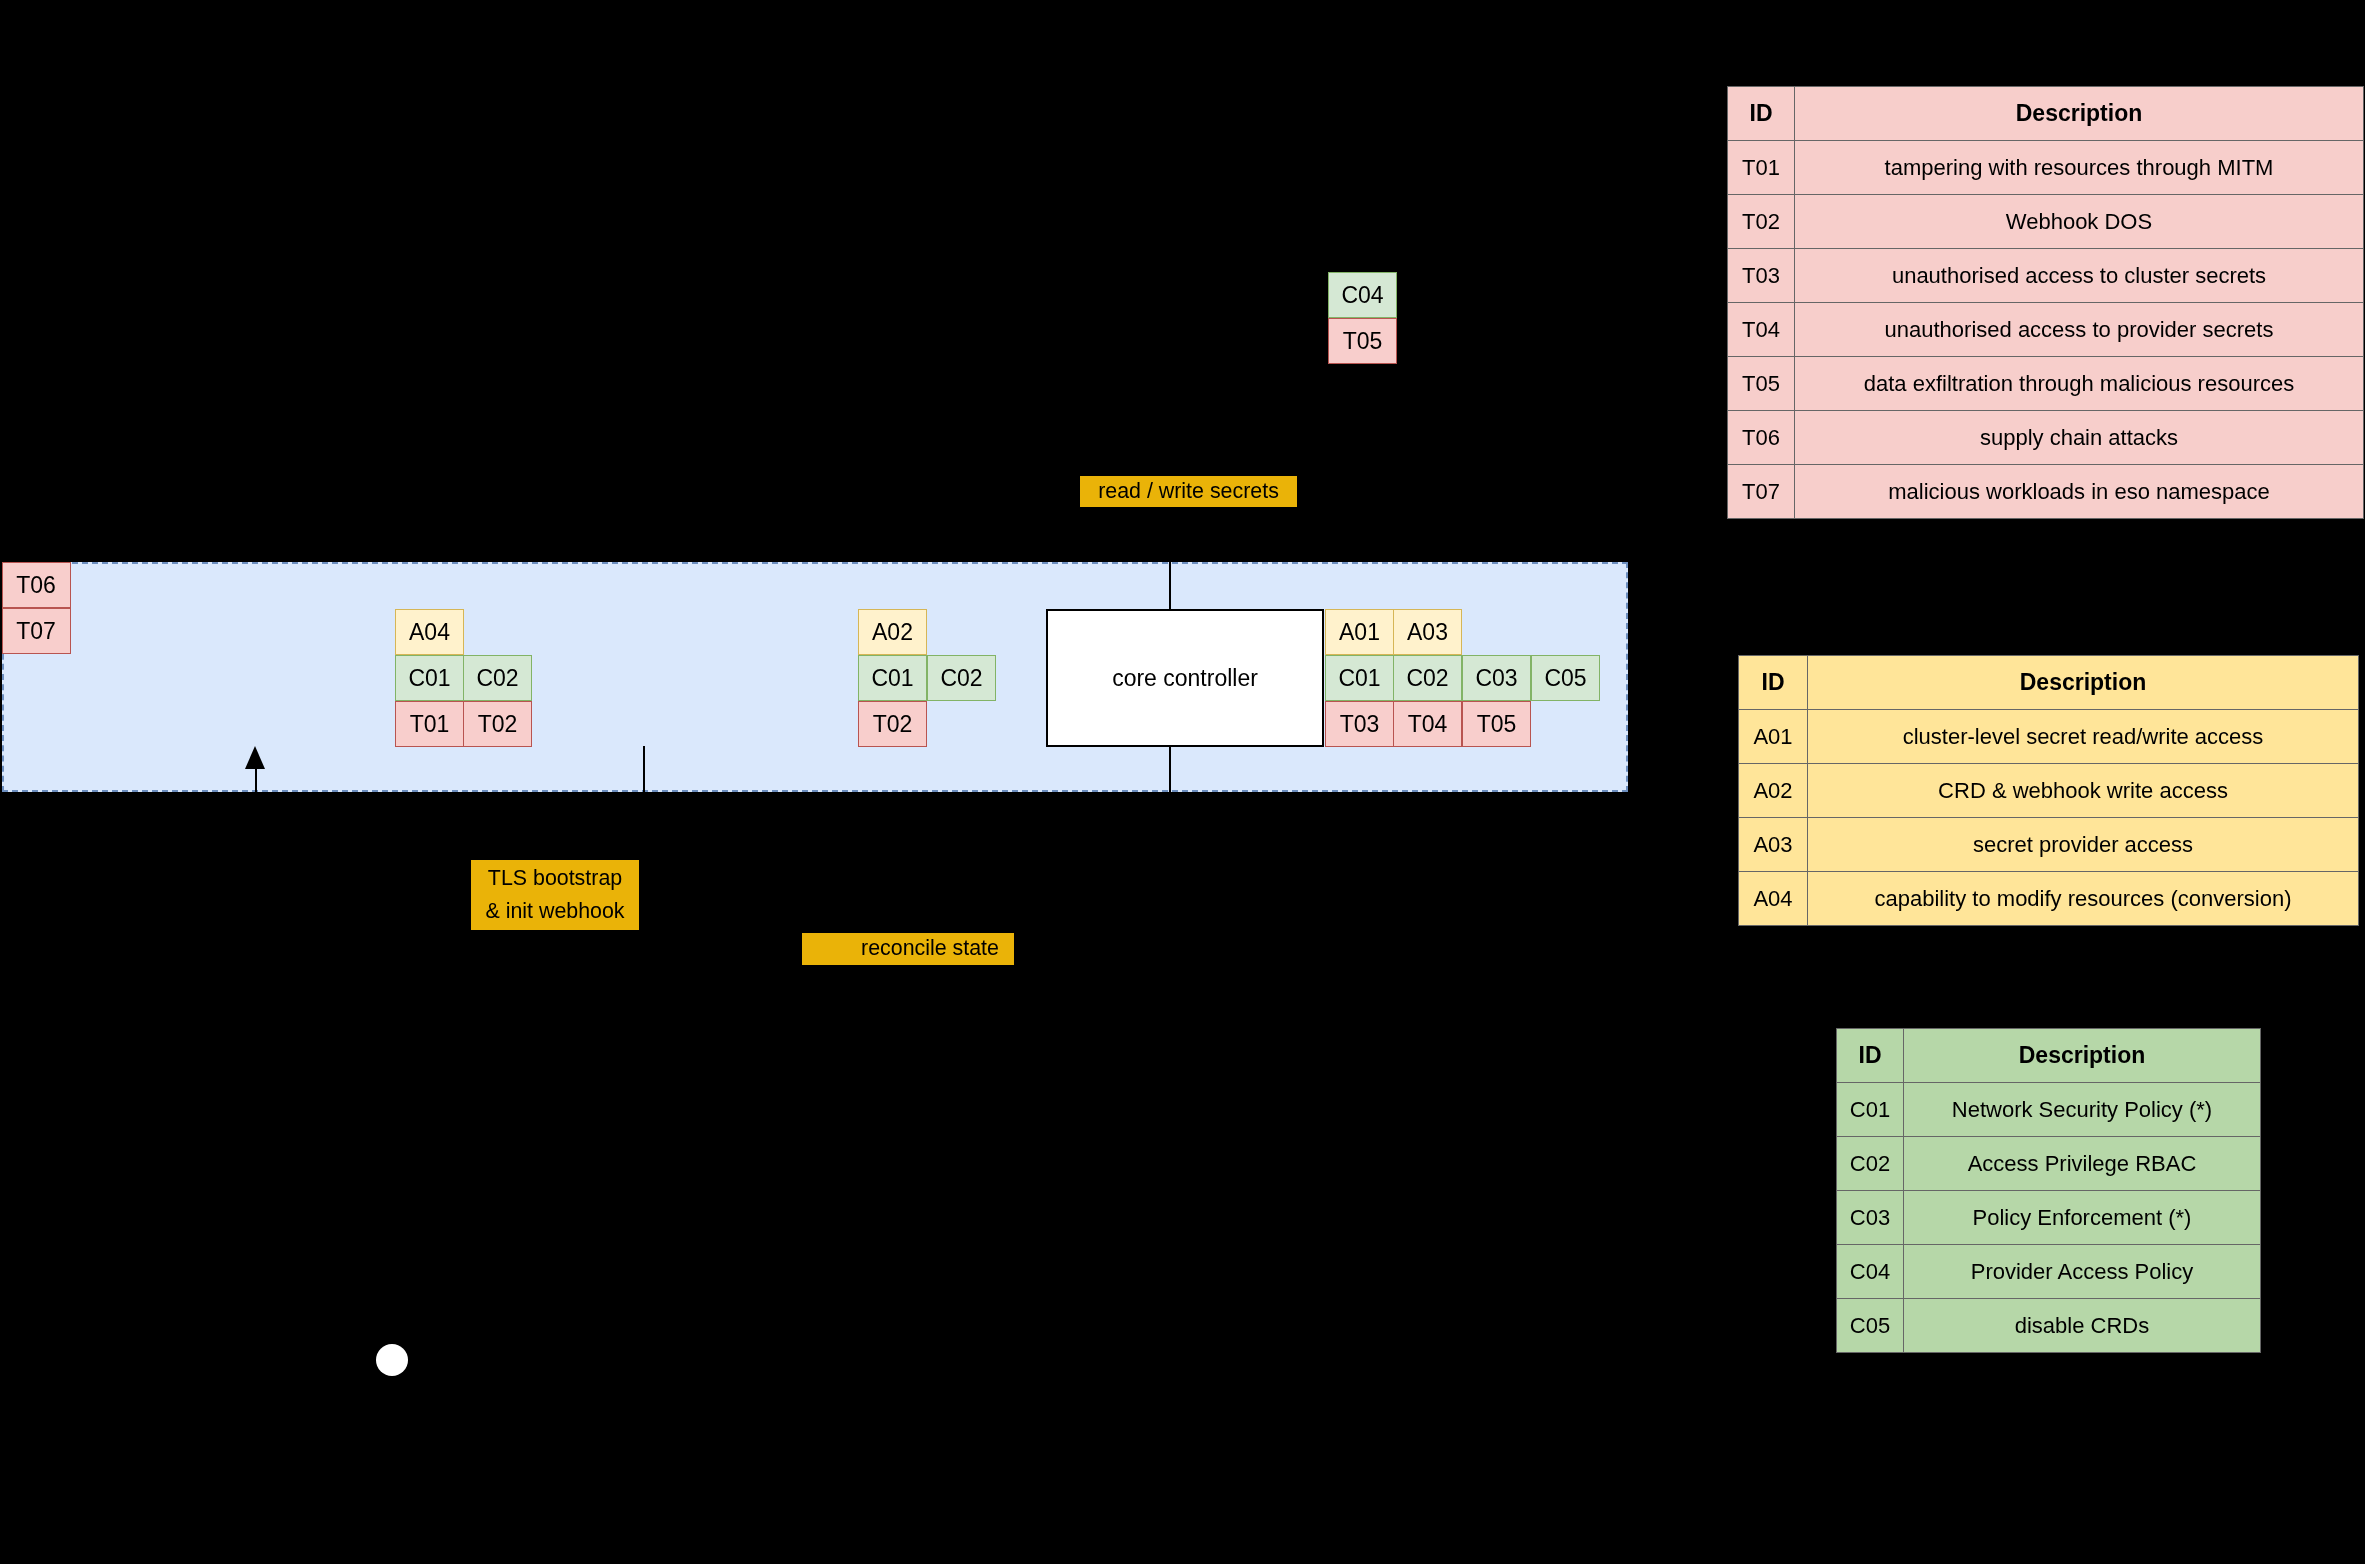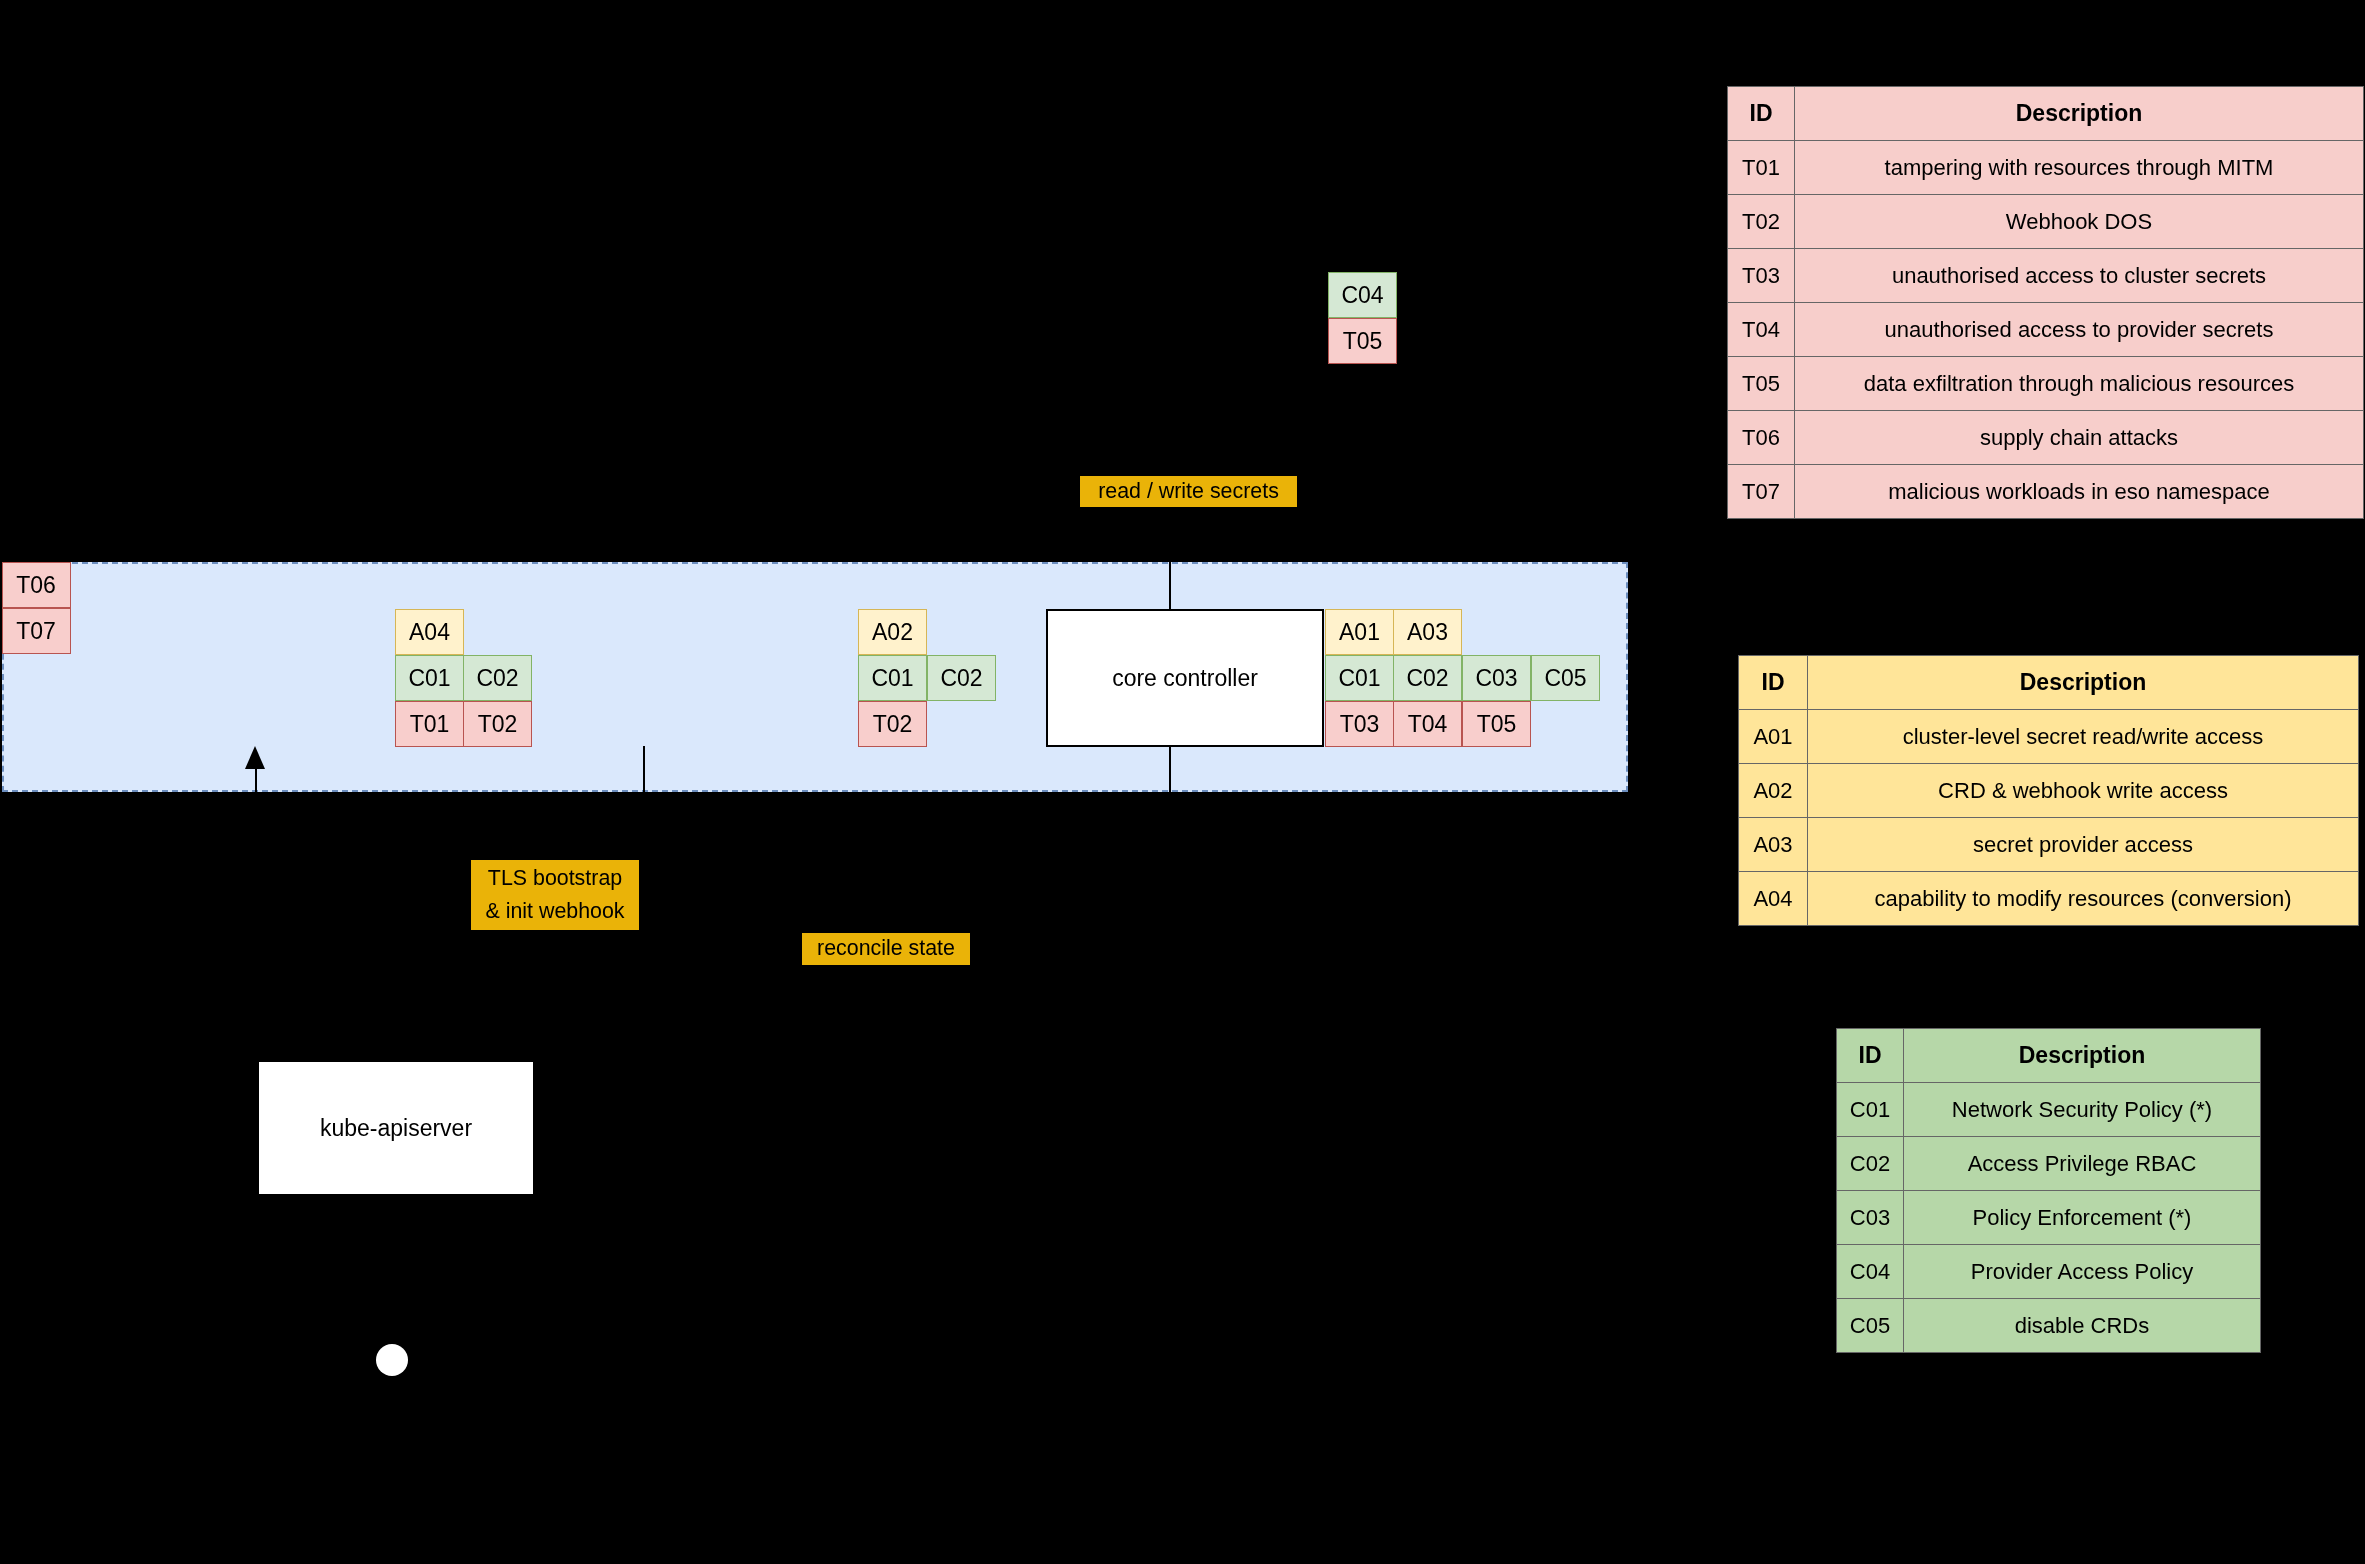--- a/index.html
+++ b/index.html
@@ -58,23 +58,20 @@
   <div class="group" style="left:1.5px;top:562px;width:1626px;height:230px;"></div>
 
   <div class="line" style="left:1169px;top:364px;width:2.3px;height:245px;"></div>
   <div class="line" style="left:1169px;top:746px;width:2.3px;height:153px;"></div>
   <div class="line" style="left:643px;top:746px;width:2.3px;height:153px;"></div>
   <div class="line" style="left:255px;top:768px;width:2.3px;height:132px;"></div>
   <div class="arrowhead" style="left:245px;top:746px;"></div>
 
   <div class="node" style="left:1046px;top:609px;width:278px;height:138px;">
     <span>core controller</span>
-  </div>
-  <div class="node" style="left:257px;top:1060px;width:278px;height:136px;">
-    <span>kube-apiserver</span>
   </div>
 
   <div class="tag tag-c" style="left:1328px;top:272px;">C04</div>
   <div class="tag tag-t" style="left:1328px;top:318px;">T05</div>
 
   <div class="tag tag-t" style="left:1.5px;top:562px;">T06</div>
   <div class="tag tag-t" style="left:1.5px;top:608px;">T07</div>
 
   <div class="tag tag-a" style="left:395px;top:609px;">A04</div>
   <div class="tag tag-c" style="left:395px;top:655px;">C01</div>
@@ -97,21 +94,21 @@
   <div class="tag tag-t" style="left:1393px;top:701px;">T04</div>
   <div class="tag tag-t" style="left:1462px;top:701px;">T05</div>
 
   <div class="elabel" style="left:1080px;top:476px;width:217px;height:31px;">
     <span>read / write secrets</span>
   </div>
   <div class="elabel" style="left:471px;top:860px;width:168px;height:70px;">
     <span>TLS bootstrap</span>
     <span>&amp; init webhook</span>
   </div>
-  <div class="elabel" style="left:802px;top:933px;width:168px;height:32px;">
+  <div class="elabel" style="left:802px;top:933px;width:168px;height:32px;padding-left:44px;">
     <span>reconcile state</span>
   </div>
 
   <div class="circle-marker" style="left:376px;top:1344px;width:32px;height:32px;"></div>
 
   <table class="dtable threats-table" style="left:1727px;top:86px;width:637px;">
     <colgroup>
         <col style="width:67px">
         <col>
       </colgroup>

